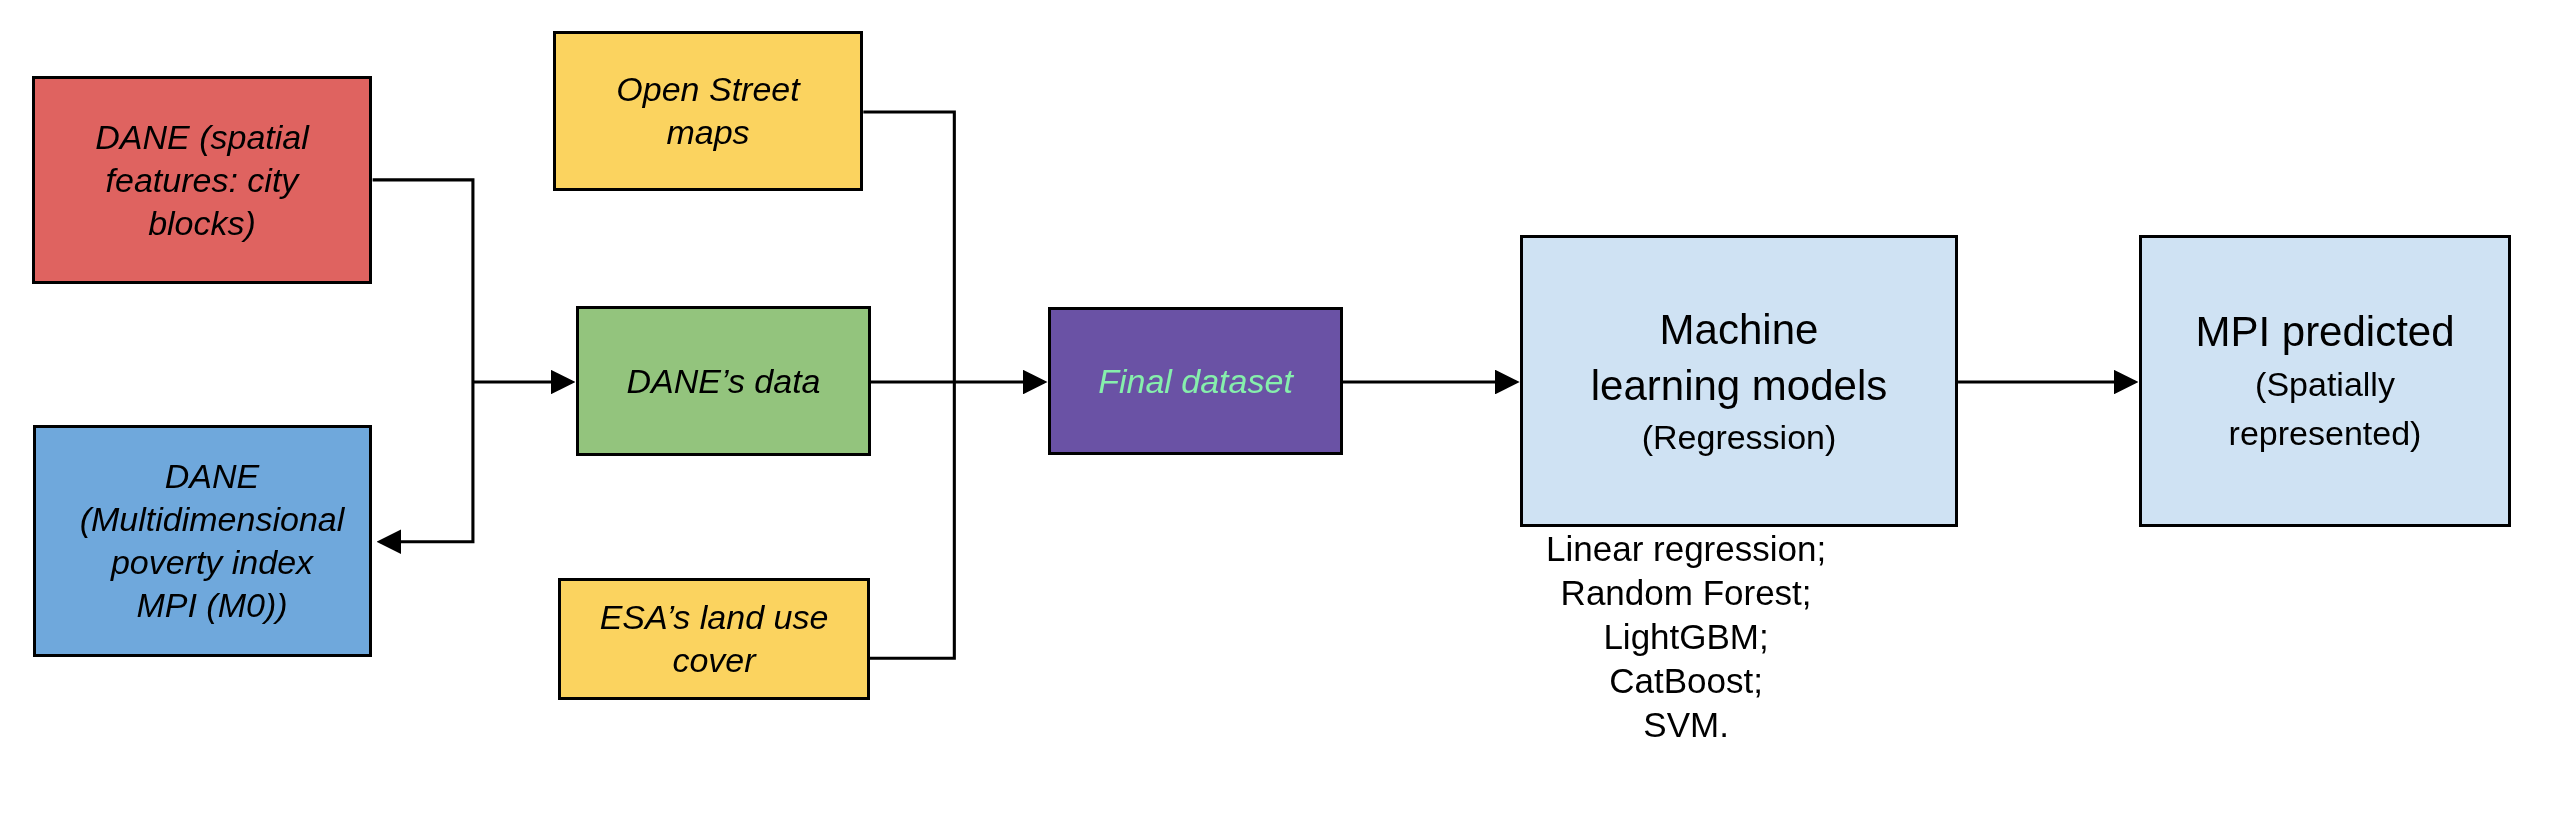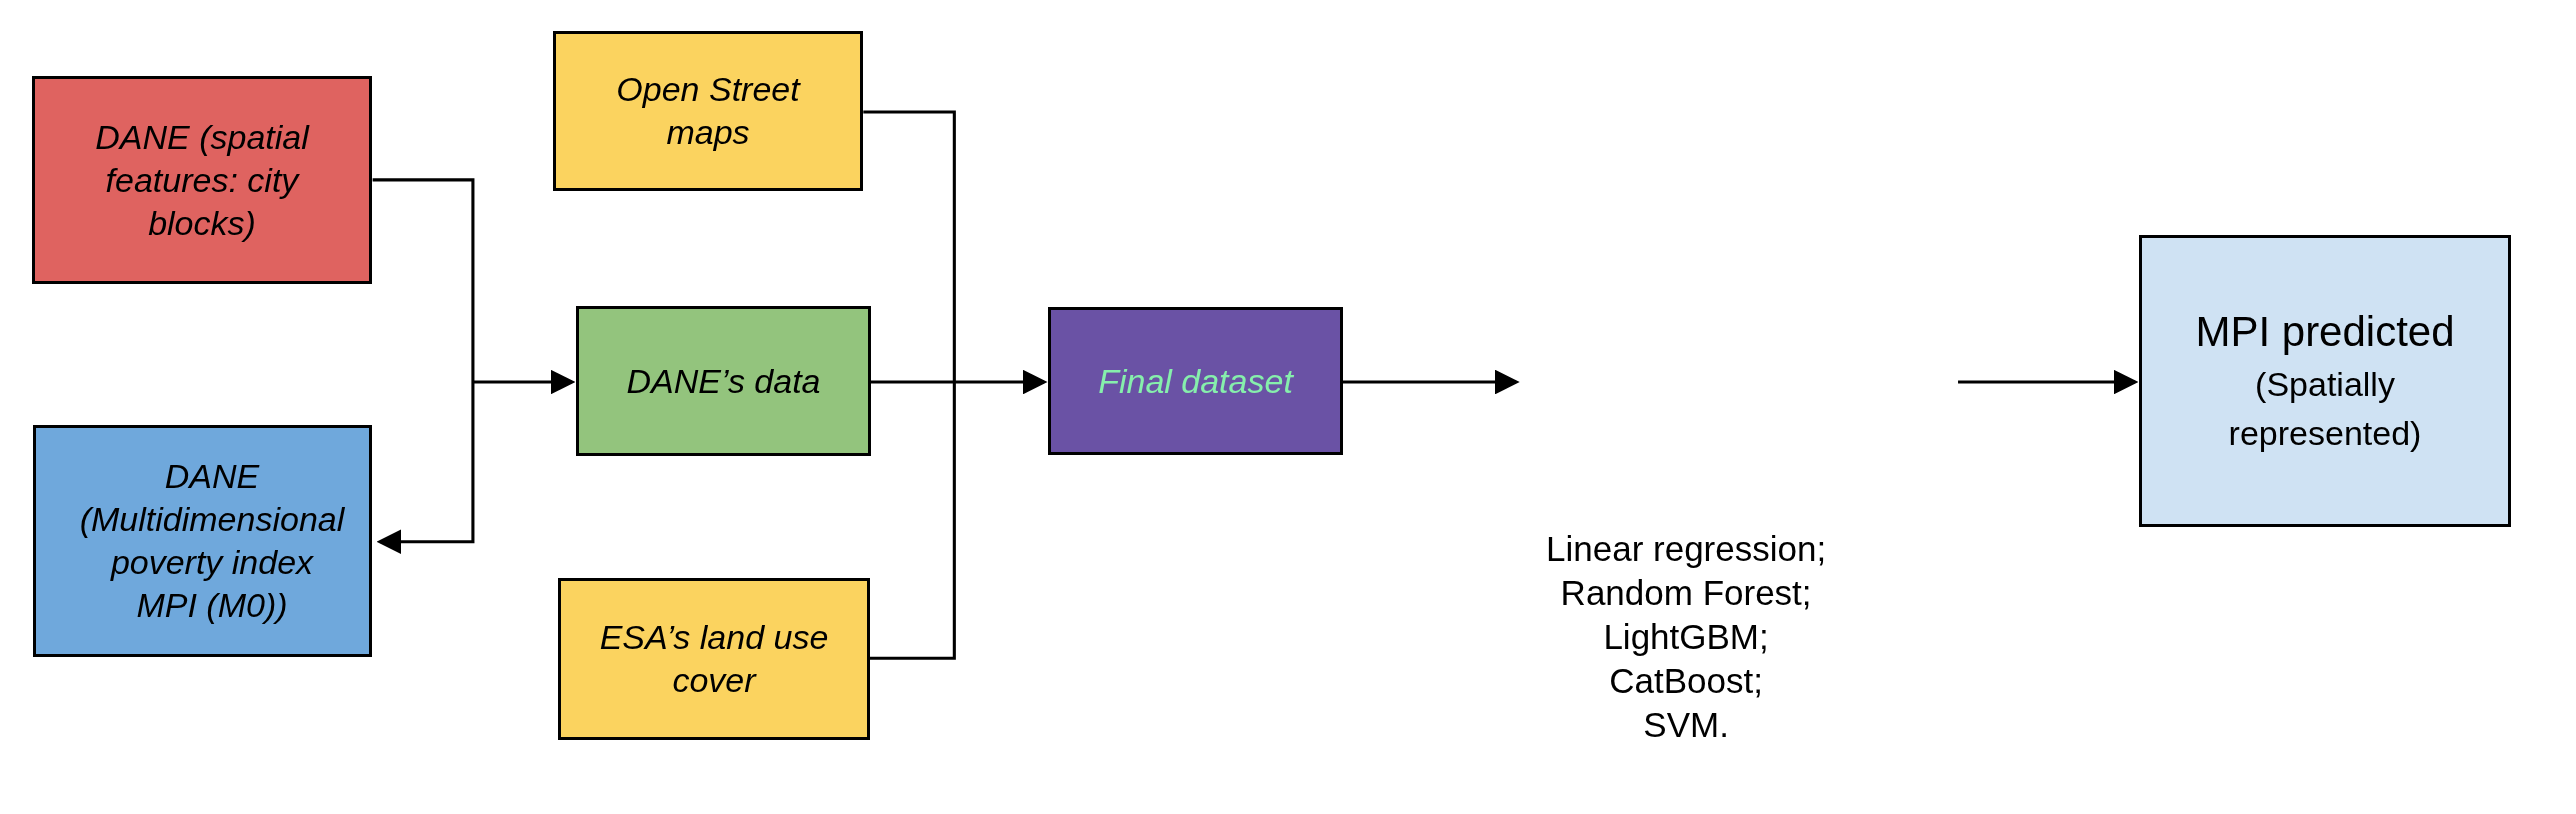--- a/index.html
+++ b/index.html
@@ -41,21 +41,21 @@
     white-space: pre-line;
     font-size: 34px;
     line-height: 43px;
     font-style: italic;
   }
   
   .box-red        { left: 32px;  top: 76px;  width: 340px; height: 208px; background: #df6360; }
   .box-blue       { left: 33px;  top: 425px; width: 339px; height: 232px; background: #6fa8dc; padding-left: 19px; }
   .box-yellow-osm { left: 553px; top: 31px;  width: 310px; height: 160px; background: #fbd35f; }
   .box-green      { left: 576px; top: 306px; width: 295px; height: 150px; background: #93c47d; }
-  .box-yellow-esa { left: 558px; top: 578px; width: 312px; height: 162px; background: #fbd35f; }
+  .box-yellow-esa { left: 558px; top: 578px; width: 312px; height: 122px; background: #fbd35f; }
   .box-purple     { left: 1048px; top: 307px; width: 295px; height: 148px; background: #6a52a5; }
   .box-purple .label { color: #86efac; }
   
   .box-light {
     border-width: 3.1px;
     background: #cfe2f3;
     flex-direction: column;
   }
   .box-ml  { left: 1520px; top: 235px; width: 438px; height: 292px; }
   .box-mpi { left: 2139px; top: 235px; width: 372px; height: 292px; }
@@ -122,20 +122,25 @@
 
   <div class="box box-yellow-esa">
     <span class="label">ESA’s land use
 cover</span>
   </div>
 
   <div class="box box-purple">
     <span class="label">Final dataset</span>
   </div>
 
+  <div class="box box-light box-ml">
+    <span class="title">Machine
+learning models</span>
+    <span class="subtitle">(Regression)</span>
+  </div>
 
   <div class="box box-light box-mpi">
     <span class="title">MPI predicted</span>
     <span class="subtitle">(Spatially
 represented)</span>
   </div>
 
   <div class="model-list">
     <div>Linear regression;</div>
     <div>Random Forest;</div>

